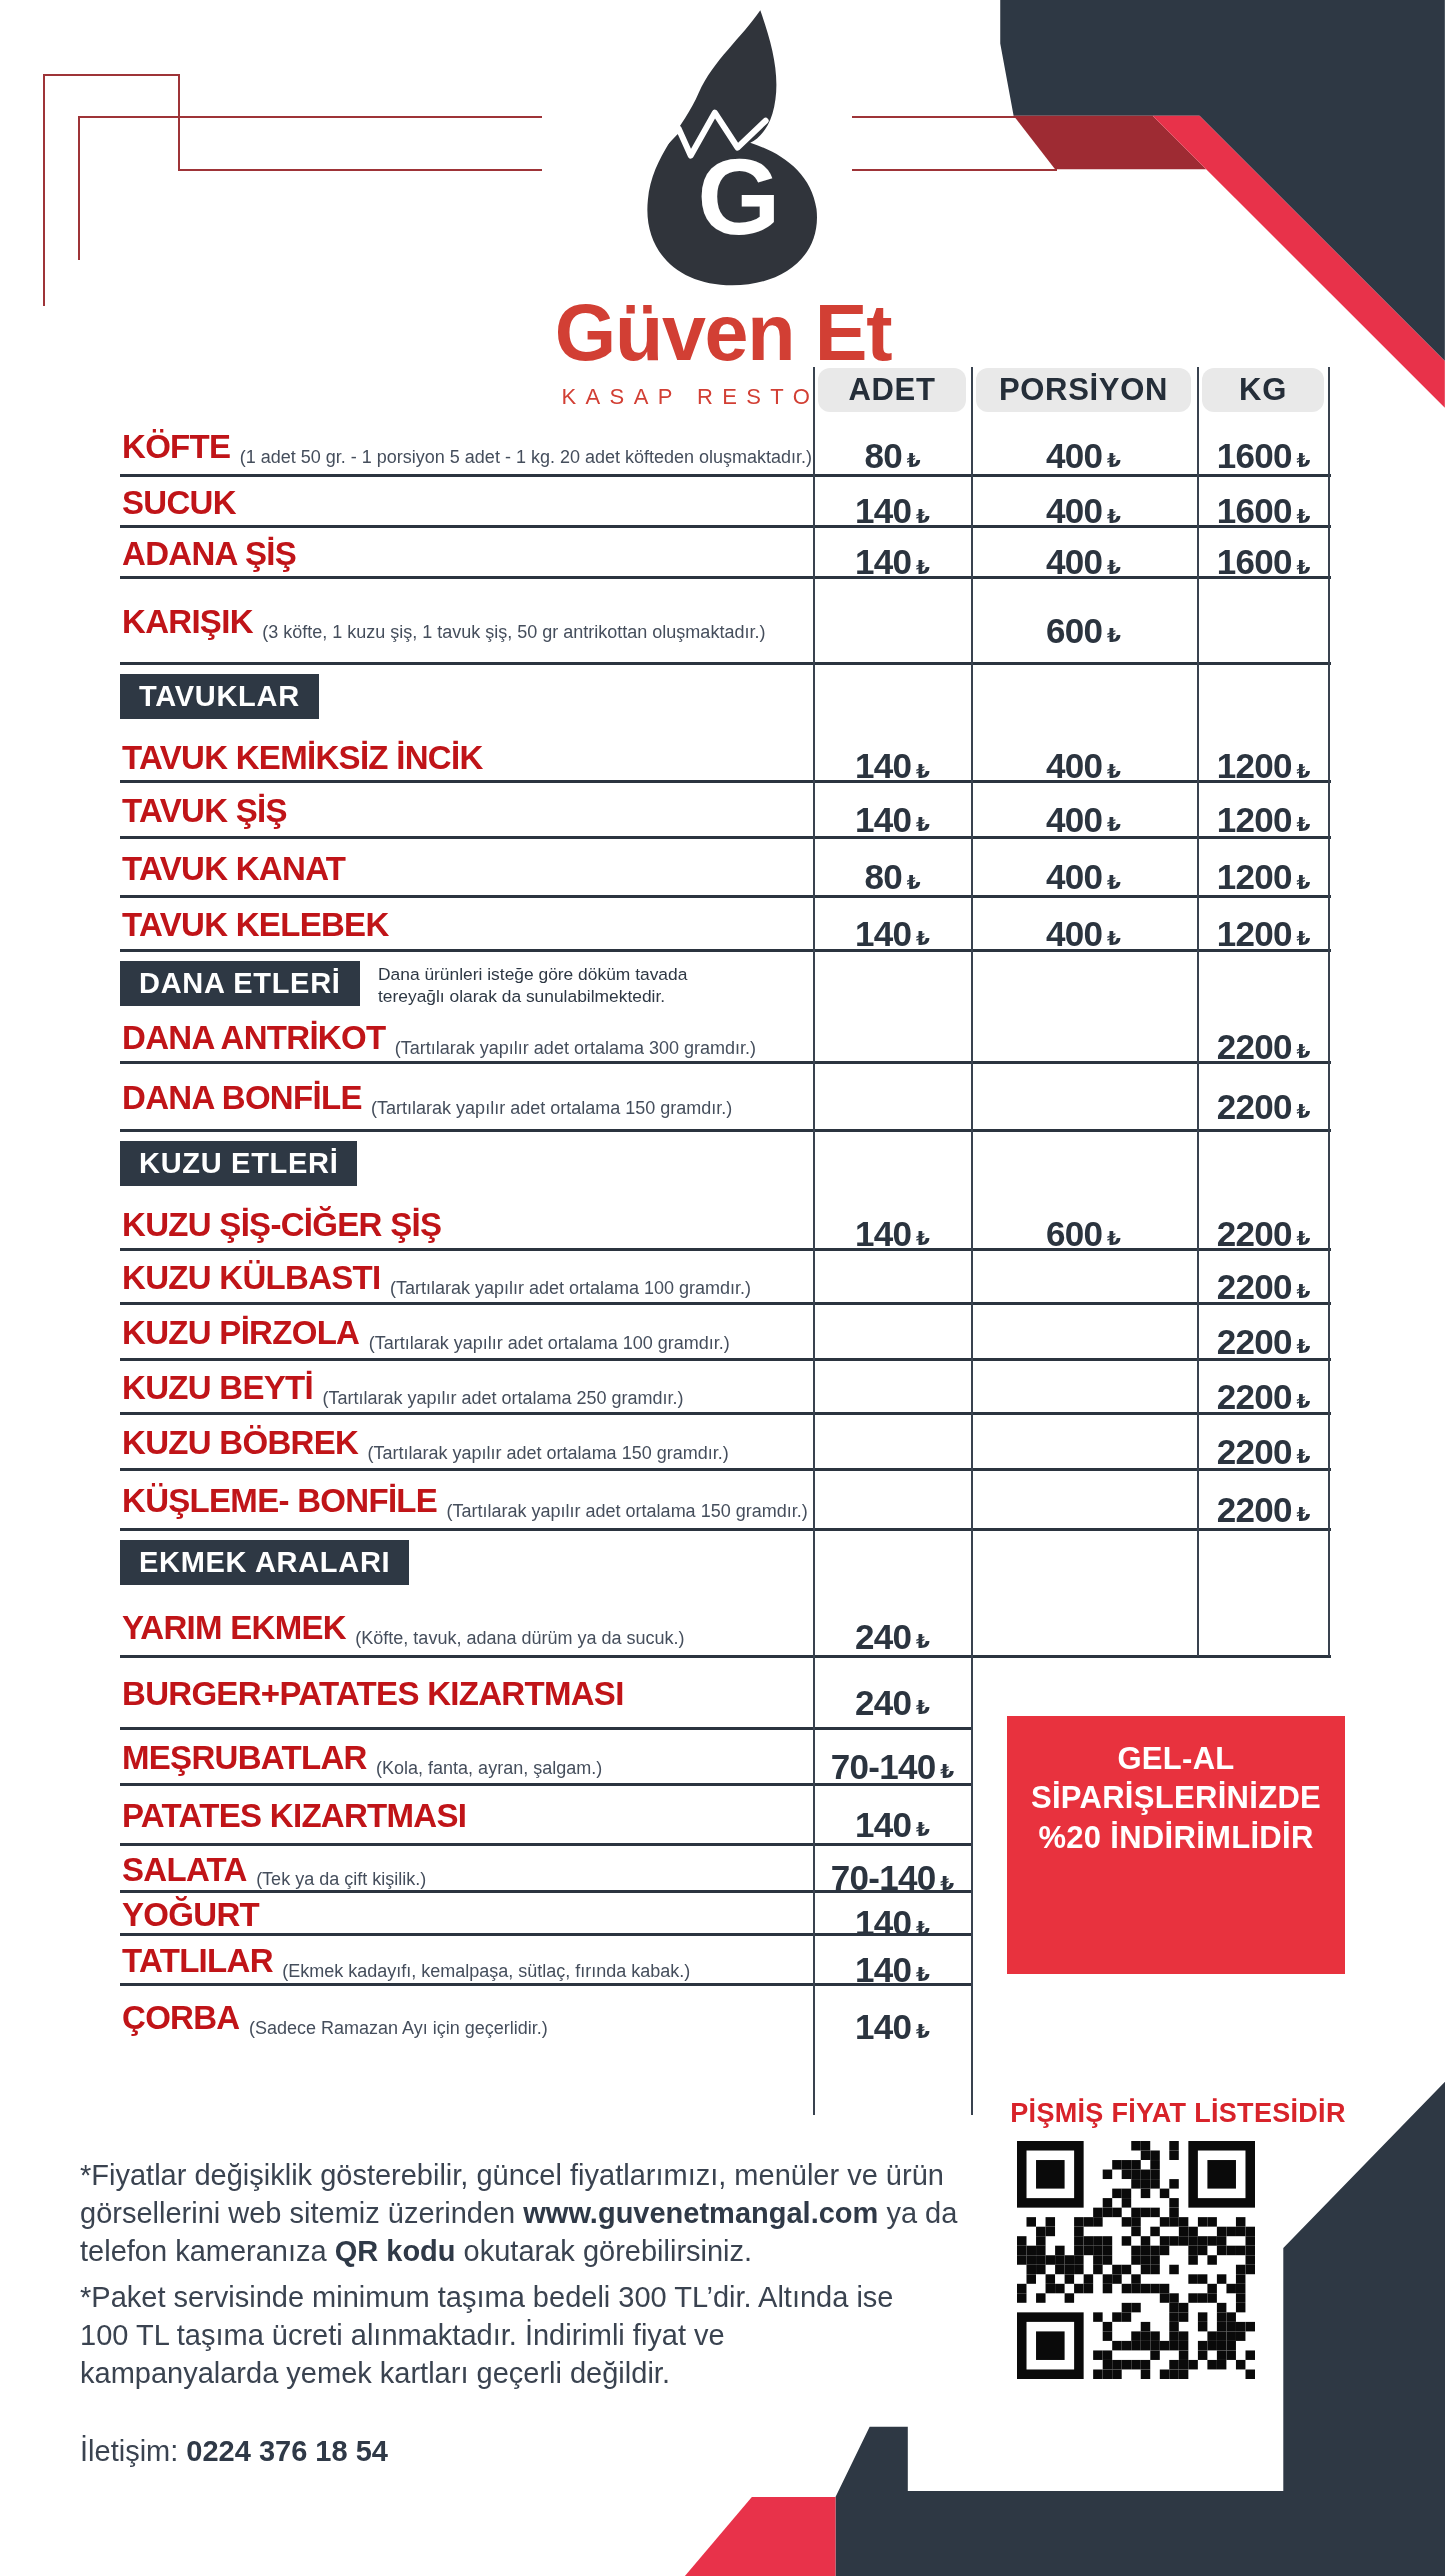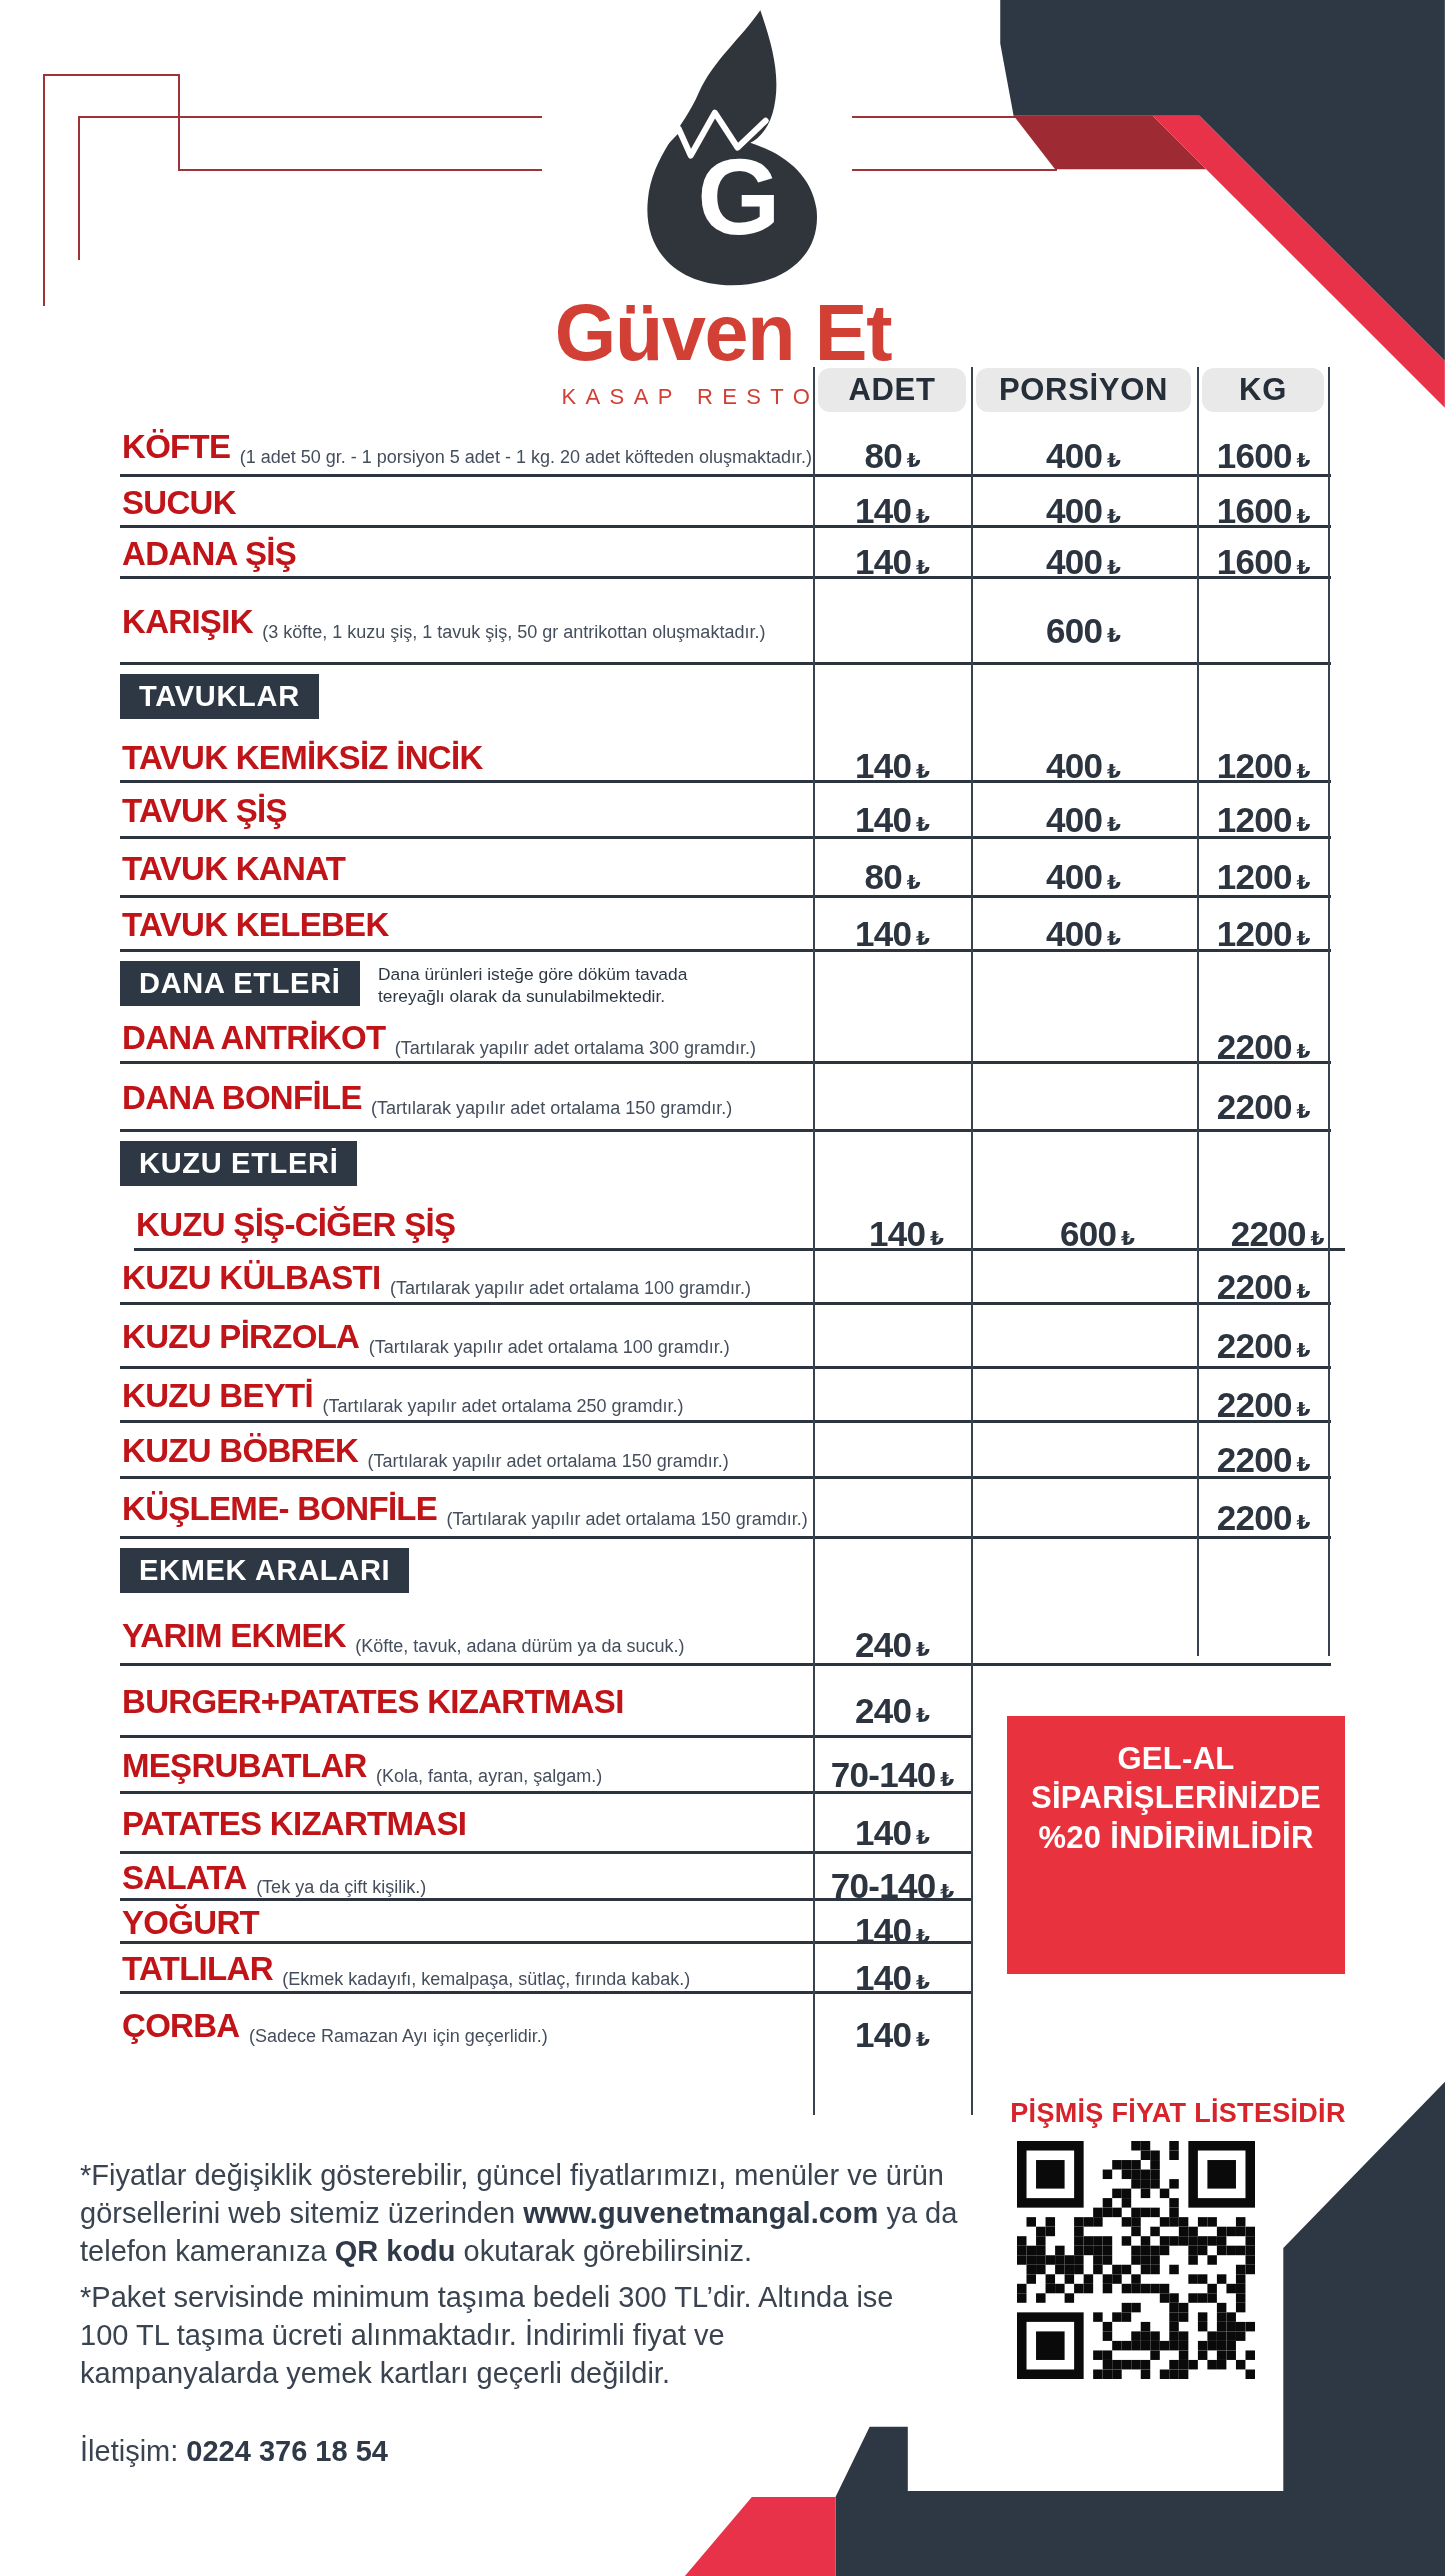--- a/index.html
+++ b/index.html
@@ -265,21 +265,21 @@
       </div>
       <div class="pcell kg">
         <span class="pnum">2200</span>
         <span class="lira">₺</span>
       </div>
       <div class="sep full"></div>
     </div>
     <div class="row secrow" style="height: 67px;">
       <div class="secbox">KUZU ETLERİ</div>
     </div>
-    <div class="row item" style="height: 52px; margin-left: 14px;">
+    <div class="row item" style="height: 52px;">
       <div class="cell-name">
         <span class="iname">KUZU ŞİŞ-CİĞER ŞİŞ</span>
       </div>
       <div class="pcell adet">
         <span class="pnum">140</span>
         <span class="lira">₺</span>
       </div>
       <div class="pcell pors">
         <span class="pnum">600</span>
         <span class="lira">₺</span>
@@ -294,21 +294,21 @@
       <div class="cell-name">
         <span class="iname">KUZU KÜLBASTI</span>
         <span class="inote">(Tartılarak yapılır adet ortalama 100 gramdır.)</span>
       </div>
       <div class="pcell kg">
         <span class="pnum">2200</span>
         <span class="lira">₺</span>
       </div>
       <div class="sep full"></div>
     </div>
-    <div class="row item" style="height: 64px; text-decoration: underline;">
+    <div class="row item" style="height: 56px; text-decoration: underline;">
       <div class="cell-name">
         <span class="iname">KUZU PİRZOLA</span>
         <span class="inote">(Tartılarak yapılır adet ortalama 100 gramdır.)</span>
       </div>
       <div class="pcell kg">
         <span class="pnum">2200</span>
         <span class="lira">₺</span>
       </div>
       <div class="sep full"></div>
     </div>

